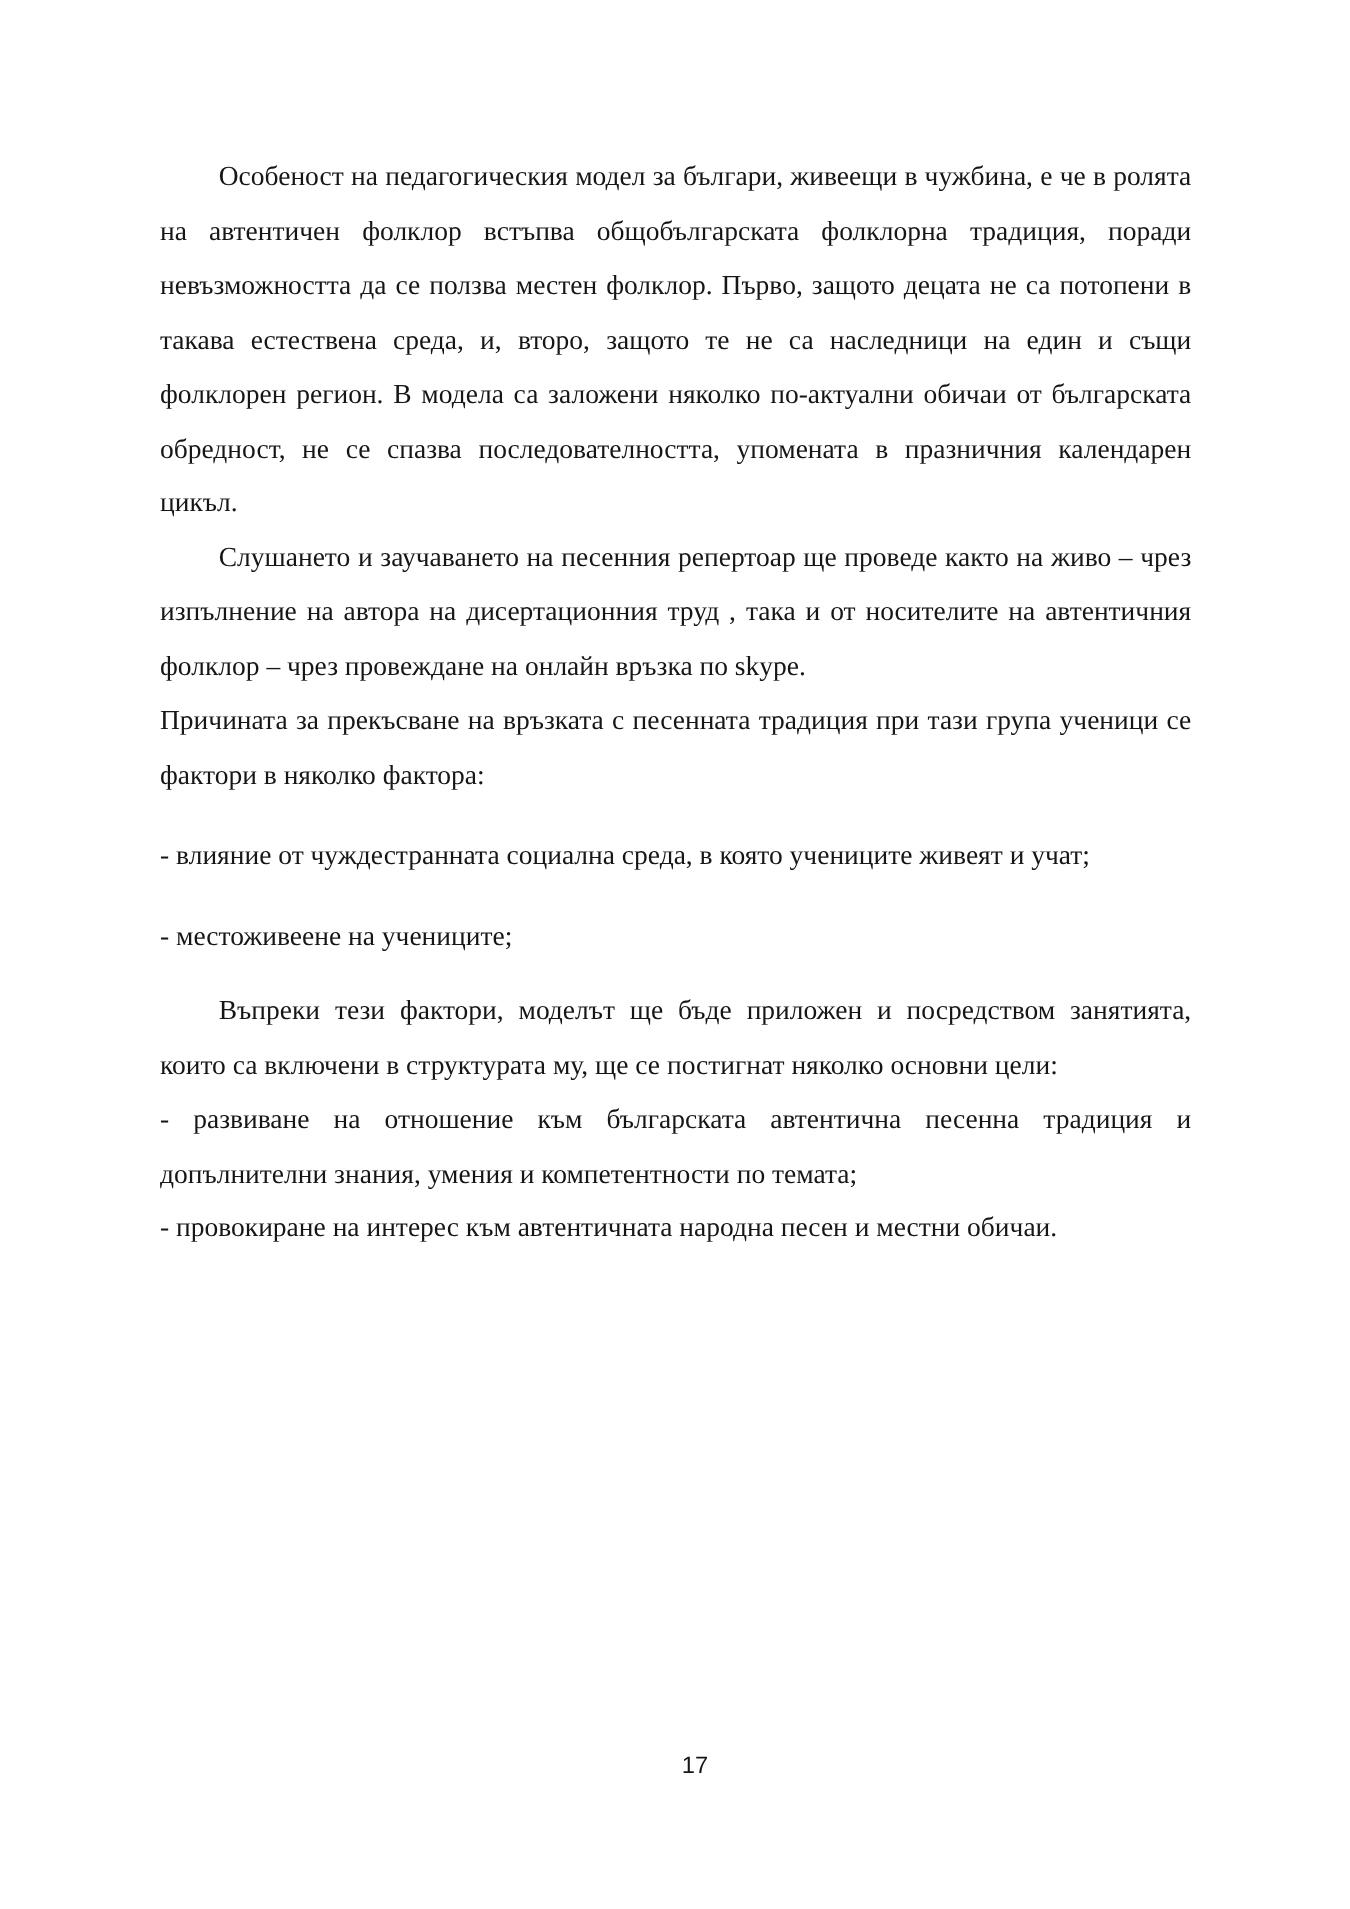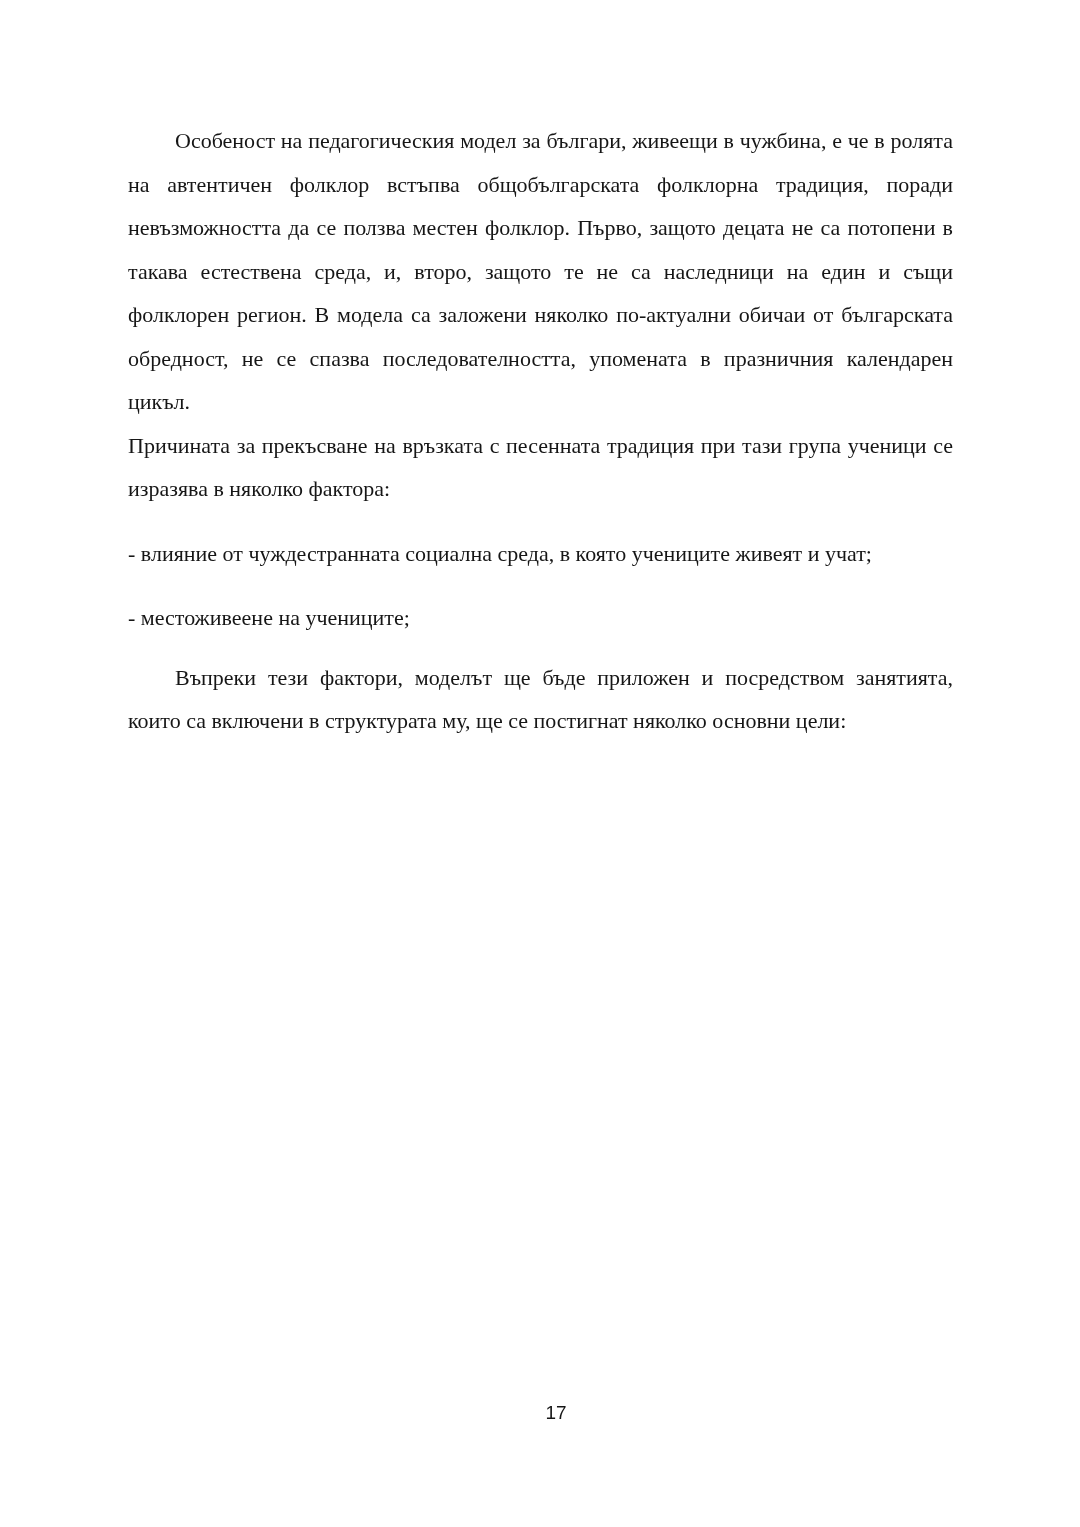--- a/index.html
+++ b/index.html
@@ -41,29 +41,32 @@
     color: #161616;
   }
 </style>
 </head>
 <body>
 
 <div class="page">
 
   <p class="para indent">Особеност на педагогическия модел за българи, живеещи в чужбина, е че в ролята на автентичен фолклор встъпва общобългарската фолклорна традиция, поради невъзможността да се ползва местен фолклор. Първо, защото децата не са потопени в такава естествена среда, и, второ, защото те не са наследници на един и същи фолклорен регион. В модела са заложени няколко по-актуални обичаи от българската обредност, не се спазва последователността, упомената в празничния календарен цикъл.</p>
 
+  <p class="para indent">Слушането и заучаването на песенния репертоар ще проведе както на живо – чрез изпълнение на автора на дисертационния труд , така и от носителите на автентичния фолклор – чрез провеждане на онлайн връзка по skype.</p>
 
-  <p class="para">Причината за прекъсване на връзката с песенната традиция при тази група ученици се изразява в няколко фактора:</p>
+  <p class="para">Причината за прекъсване на връзката с песенната традиция при тази група ученици се фактори в няколко фактора:</p>
 
   <p class="para gap-lg">- влияние от чуждестранната социална среда, в която учениците живеят и учат;</p>
 
   <p class="para gap-lg">- местоживеене на учениците;</p>
 
 
   <p class="para indent gap-md">Въпреки тези фактори, моделът ще бъде приложен и посредством занятията, които са включени в структурата му, ще се постигнат няколко основни цели:</p>
 
 
+  <p class="para">- развиване на отношение към българската автентична песенна традиция и допълнителни знания, умения и компетентности по темата;</p>
 
 
+  <p class="para">- провокиране на интерес към автентичната народна песен и местни обичаи.</p>
 
   <div class="page-footer">17</div>
 
 </div>
 
 </body></html>

